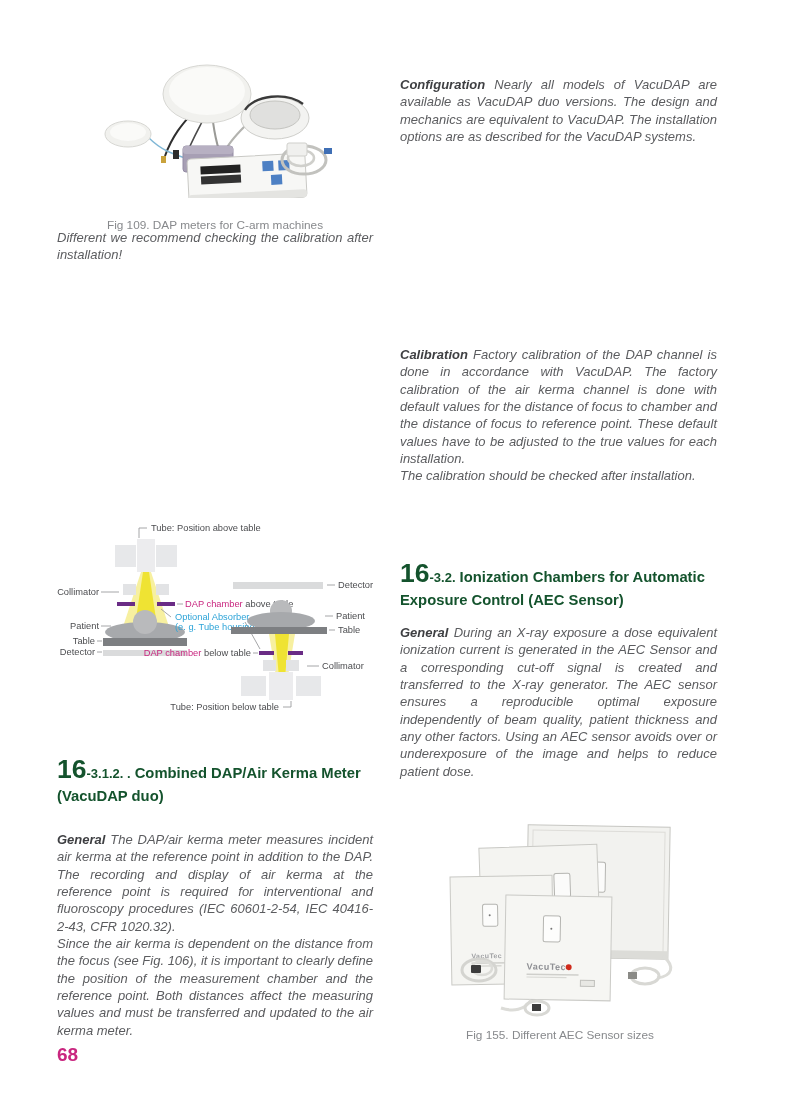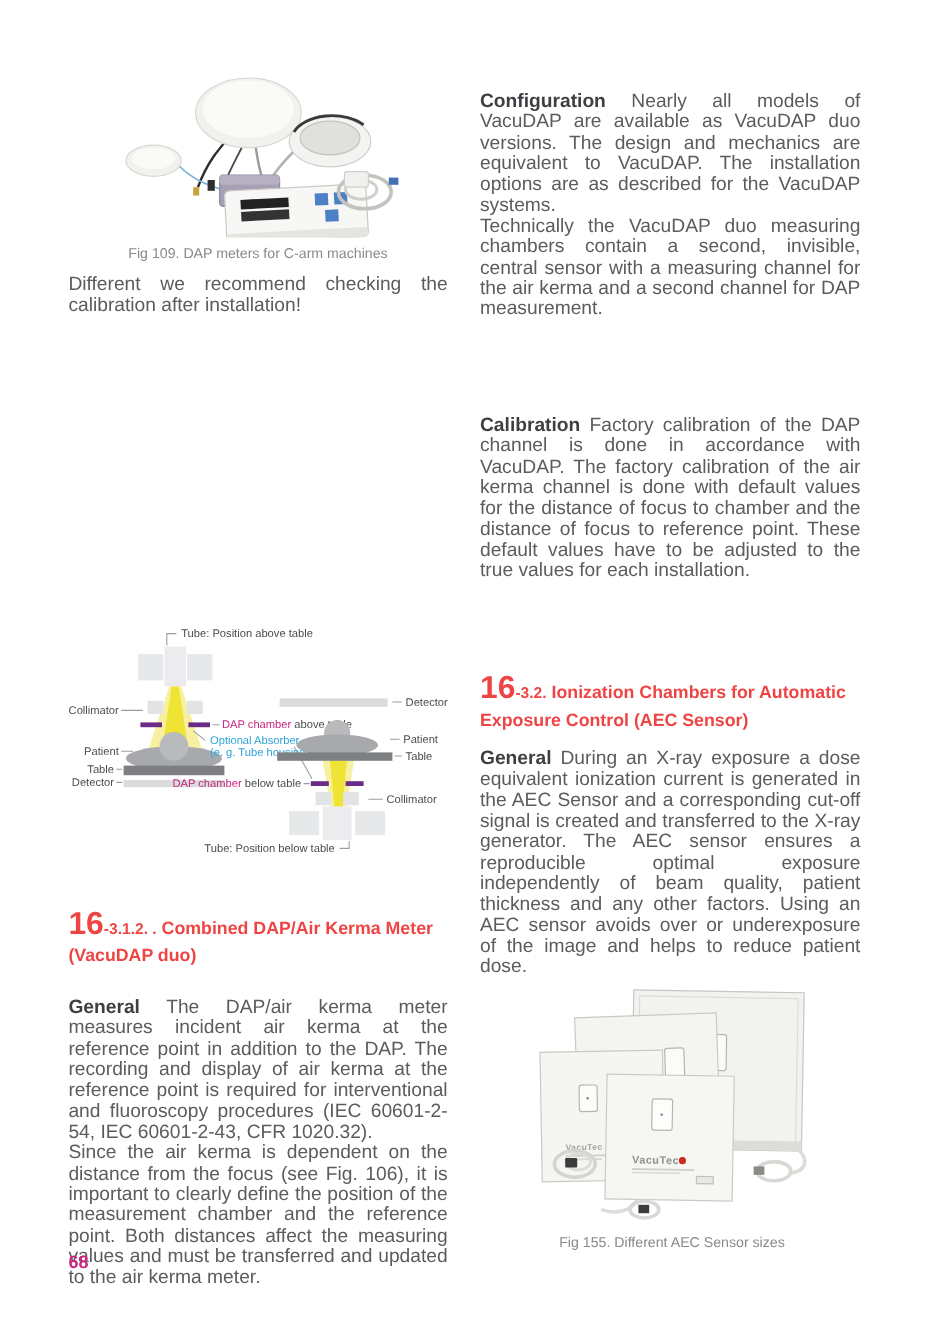--- a/index.html
+++ b/index.html
@@ -1,26 +1,26 @@
 <!DOCTYPE html>
 <html><head>
 <meta charset="utf-8">
 <style>
   html,body{margin:0;padding:0;background:#ffffff;}
   body{width:788px;height:1103px;position:relative;font-family:"Liberation Sans",sans-serif;overflow:hidden;}
   .block{position:absolute;}
-  .body-text p{margin:0;font-size:16px;line-height:17.35px;color:#5b5c5f;text-align:justify;}
+  .body-text p{margin:0;font-size:13px;line-height:17.35px;color:#5b5c5f;text-align:justify;font-style:italic;}
   .lead{font-weight:bold;color:#3e3f42;}
   .caption{font-size:11.8px;line-height:15.5px;color:#87898c;}
   .center{text-align:center;}
-  h2.sec{margin:0;color:#ef4444;font-weight:bold;line-height:19px;}
+  h2.sec{margin:0;color:#14532d;font-weight:bold;line-height:19px;}
   .sec-num{font-size:26.5px;line-height:19px;}
   .sec-sub{font-size:13px;}
   .sec-title{font-size:14.8px;}
-  .pagenum{font-size:15px;font-weight:bold;color:#c9267f;}
+  .pagenum{font-size:19px;font-weight:bold;color:#c9267f;}
   .d-lbl{font-size:9.3px;fill:#4c4d50;}
   .d-mag{fill:#c9267f;}
   .d-cyan{fill:#2ea4d8;}
   .logo{font-size:9px;font-weight:bold;fill:#8f9094;letter-spacing:.5px;}
   .logo-sm{font-size:7px;font-weight:bold;fill:#a0a1a4;letter-spacing:.4px;}
   figure{margin:0;}
 </style>
 </head>
 <body>
 
@@ -59,21 +59,21 @@
       <rect x="184" y="104" width="11" height="10" fill="#4d80c4"></rect>
       <rect x="176" y="118" width="11" height="10" fill="#4d80c4"></rect>
     </g>
     <g>
       <ellipse cx="209" cy="102" rx="22" ry="14" fill="none" stroke="#c2c2be" stroke-width="3"></ellipse>
       <ellipse cx="206" cy="100" rx="13" ry="8" fill="none" stroke="#cfcfcb" stroke-width="2.5"></ellipse>
       <rect x="192" y="85" width="20" height="13" rx="2" fill="#f0f0ee" stroke="#cfcfcb"></rect>
       <rect x="229" y="90" width="8" height="6" fill="#3f6fb5"></rect>
     </g>
   </svg>
-  <figcaption class="caption center" style="margin-top:6px;">Fig 109. DAP meters for C-arm machines</figcaption>
+  <figcaption class="caption center" style="margin-top:20px;">Fig 109. DAP meters for C-arm machines</figcaption>
 </figure>
 
 <div class="block body-text" style="left:57px;top:229px;width:316px;">
   <p>Different we recommend checking the calibration after installation!</p>
 </div>
 
 <figure class="block" style="left:57px;top:518px;width:330px;text-align:right;">
   <svg viewBox="0 0 330 200" width="330" height="200" style="display:block;">
 
     <polyline points="90,10 82,10 82,20" fill="none" stroke="#9b9c9e" stroke-width="0.9"></polyline>
@@ -145,33 +145,33 @@
     <polyline points="226,189 234,189 234,183" fill="none" stroke="#9b9c9e" stroke-width="0.9"></polyline>
     <text x="222" y="192" text-anchor="end" class="d-lbl">Tube: Position below table</text>
   </svg>
 </figure>
 
 <h2 class="sec block" style="left:57px;top:760px;width:322px;">
   <span class="sec-num">16</span><span class="sec-sub">-3.1.2. .</span><span class="sec-title"> Combined DAP/Air Kerma Meter (VacuDAP duo)</span>
 </h2>
 
 <div class="block body-text" style="left:57px;top:831px;width:316px;">
-  <p><strong class="lead">General</strong> <span>The DAP/air kerma meter measures incident air kerma at the reference point in addition to the DAP. The recording and display of air kerma at the reference point is required for interventional and fluoroscopy procedures (IEC 60601-2-54, IEC 60601-2-43, CFR 1020.32).</span></p>
+  <p><strong class="lead">General</strong> <span>The DAP/air kerma meter measures incident air kerma at the reference point in addition to the DAP. The recording and display of air kerma at the reference point is required for interventional and fluoroscopy procedures (IEC 60601-2-54, IEC 40416-2-43, CFR 1020.32).</span></p>
   <p>Since the air kerma is dependent on the distance from the focus (see Fig. 106), it is important to clearly define the position of the measurement chamber and the reference point. Both distances affect the measuring values and must be transferred and updated to the air kerma meter.</p>
 </div>
 
 <div class="block pagenum" style="left:57px;top:1044px;">68</div>
 
 <div class="block body-text" style="left:400px;top:76px;width:317px;">
   <p><strong class="lead">Configuration</strong> <span>Nearly all models of VacuDAP are available as VacuDAP duo versions. The design and mechanics are equivalent to VacuDAP. The installation options are as described for the VacuDAP systems.</span></p>
-  <p>Technically the VacuDAP duo measuring chambers contain a second, invisible, central sensor with a measuring channel for the air kerma and a second channel for DAP measurement.</p>
 </div>
 
 <div class="block body-text" style="left:400px;top:346px;width:317px;">
   <p><strong class="lead">Calibration</strong> <span>Factory calibration of the DAP channel is done in accordance with VacuDAP. The factory calibration of the air kerma channel is done with default values for the distance of focus to chamber and the distance of focus to reference point. These default values have to be adjusted to the true values for each installation.</span></p>
+  <p>The calibration should be checked after installation.</p>
 </div>
 
 <h2 class="sec block" style="left:400px;top:564px;width:322px;">
   <span class="sec-num">16</span><span class="sec-sub">-3.2.</span><span class="sec-title"> Ionization Chambers for Automatic Exposure Control (AEC Sensor)</span>
 </h2>
 
 <div class="block body-text" style="left:400px;top:624px;width:317px;">
   <p><strong class="lead">General</strong> <span>During an X-ray exposure a dose equivalent ionization current is generated in the AEC Sensor and a corresponding cut-off signal is created and transferred to the X-ray generator. The AEC sensor ensures a reproducible optimal exposure independently of beam quality, patient thickness and any other factors. Using an AEC sensor avoids over or underexposure of the image and helps to reduce patient dose.</span></p>
 </div>
 

